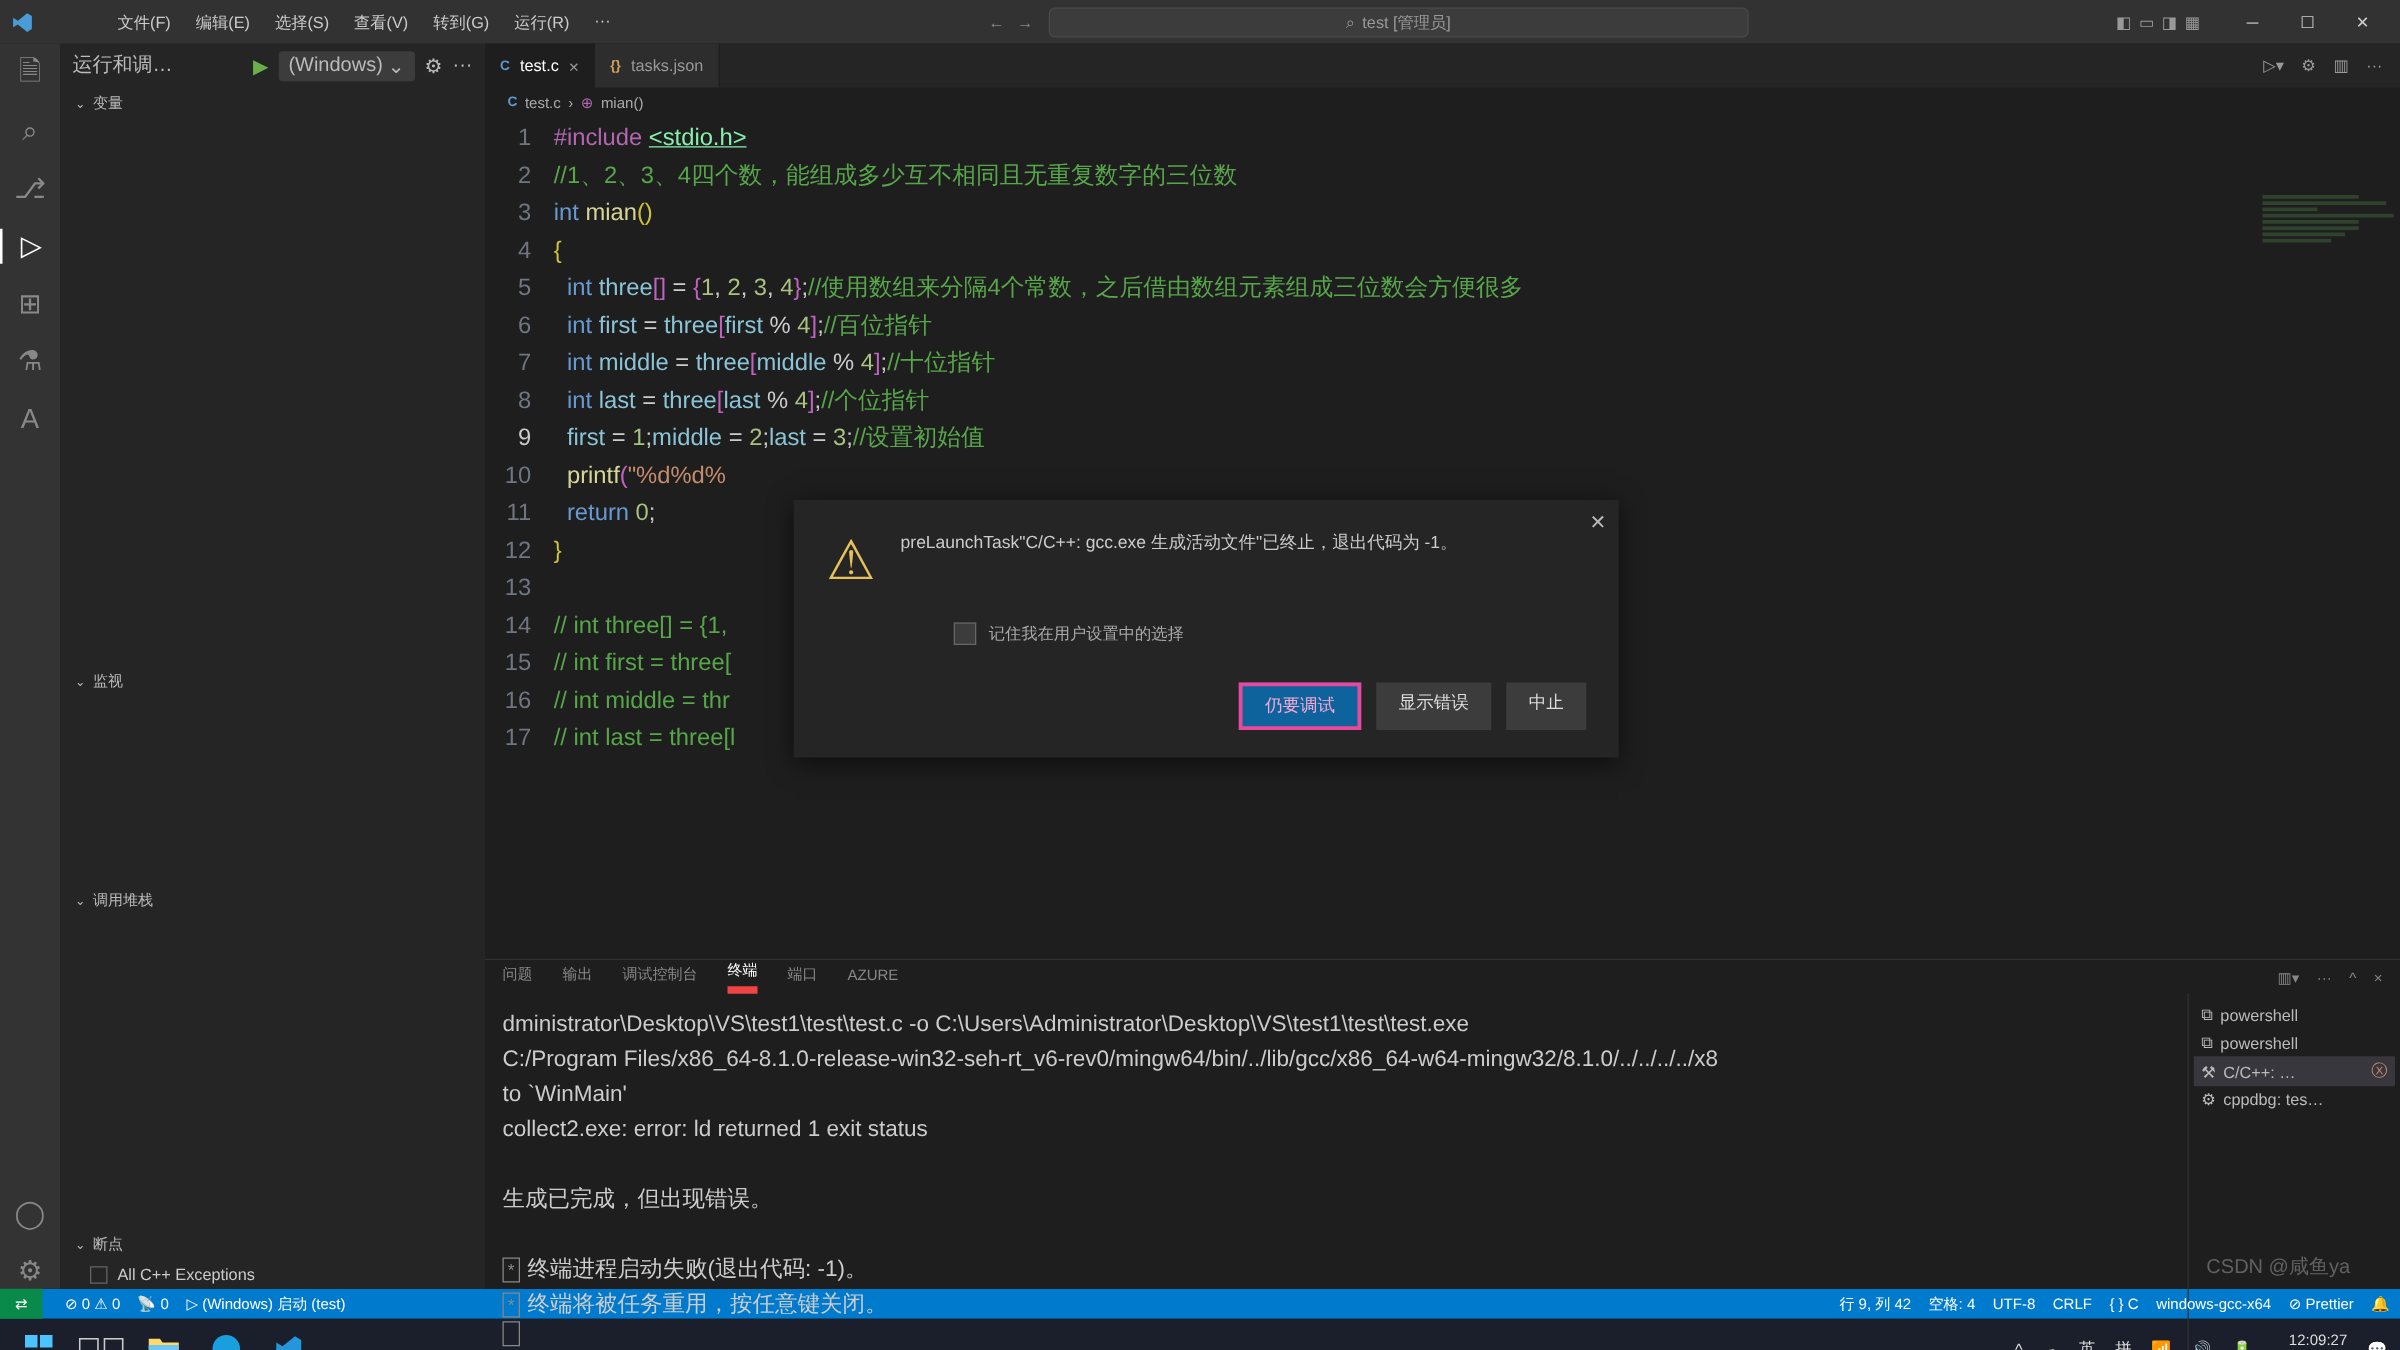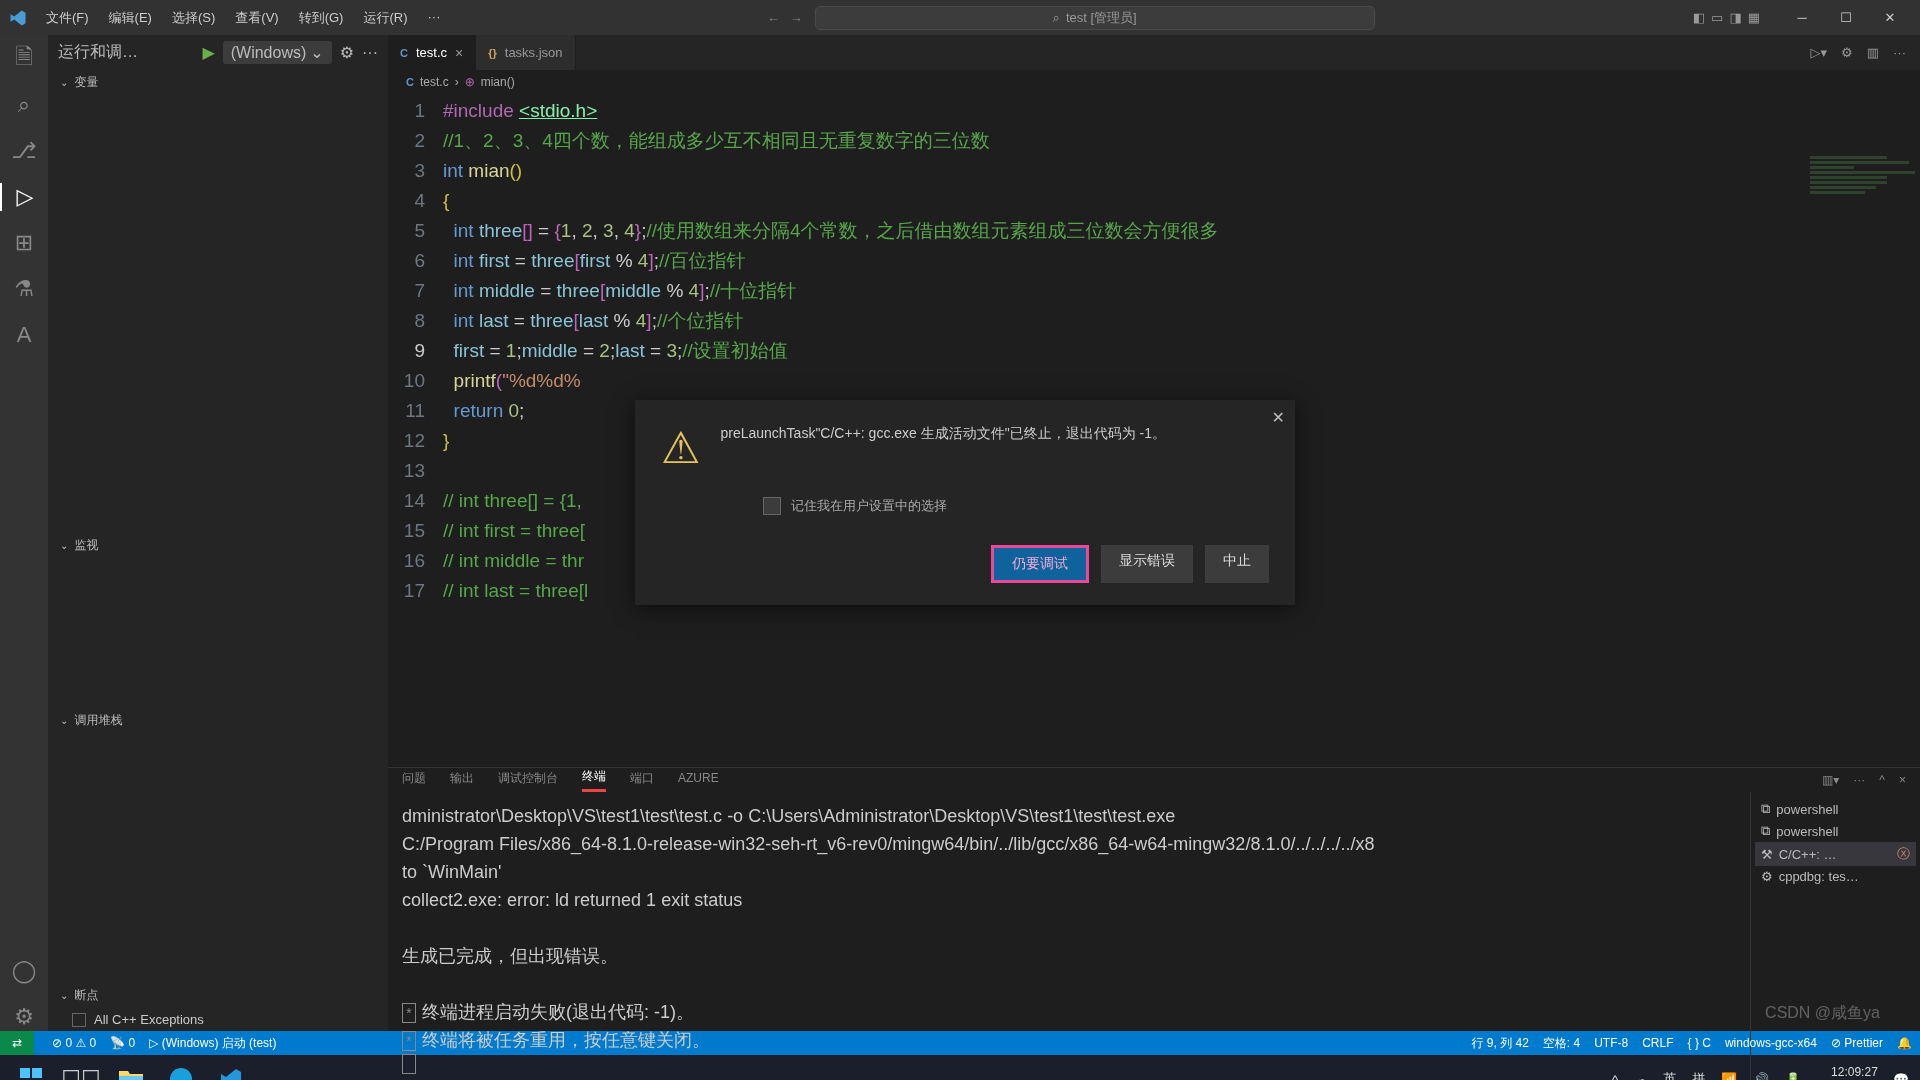--- a/index.html
+++ b/index.html
@@ -1,17 +1,17 @@
 <!DOCTYPE html>
 <html><head>
 <meta charset="utf-8">
 <style>
 *{box-sizing:border-box;margin:0;padding:0;font-family:"Segoe UI","Microsoft YaHei",sans-serif;}
 body{width:1920px;height:1080px;background:#1e1e1e;color:#ccc;overflow:hidden;font-size:13px;position:relative;}
-.titlebar{height:35px;background:#323233;display:flex;align-items:center;padding:0 8px;color:#ccc;}
+.titlebar{height:35px;background:#323233;display:flex;align-items:center;padding:0 8px;color:#ccc;gap:48px;}
 .titlebar .logo{width:20px;height:20px;margin-right:10px;display:flex;align-items:center;justify-content:center;}
 .titlebar .menus{display:flex;gap:4px;}
 .titlebar .menus span{padding:4px 8px;cursor:pointer;}
 .titlebar .center{flex:1;display:flex;align-items:center;justify-content:center;gap:12px;}
 .titlebar .nav-arrows{display:flex;gap:10px;color:#888;}
 .titlebar .search{width:560px;height:24px;background:#3c3c3c;border:1px solid #4a4a4a;border-radius:5px;display:flex;align-items:center;justify-content:center;color:#999;gap:6px;}
 .titlebar .winctl{display:flex;gap:0;align-items:center;}
 .titlebar .winctl .layout-icons{display:flex;gap:6px;margin-right:20px;color:#999;}
 .titlebar .winctl .sys{display:flex;}
 .titlebar .winctl .sys span{width:44px;height:34px;display:flex;align-items:center;justify-content:center;color:#ccc;}
@@ -52,21 +52,21 @@
 .c-var{color:#8ac4d6;}
 .c-num{color:#a9c181;}
 .c-str{color:#c58c6b;}
 .c-brace{color:#cfc13a;}
 .c-br2{color:#c063c0;}
 .minimap{position:absolute;top:60px;right:4px;width:110px;height:120px;background:linear-gradient(#1e1e1e,#1e1e1e);opacity:0.6;}
 .minimap .ml{height:3px;margin:2px 4px;background:#3a5a3a;width:70%;}
 .panel{height:264px;background:#1e1e1e;border-top:1px solid #333;display:flex;flex-direction:column;}
 .panel-tabs{height:32px;display:flex;align-items:center;padding:0 14px;gap:24px;color:#888;font-size:12px;}
 .panel-tabs .ptab{cursor:pointer;padding-bottom:4px;}
-.panel-tabs .ptab.active{color:#fff;border-bottom:3px solid #ef4444;font-family:Liberation Serif, serif;}
+.panel-tabs .ptab.active{color:#fff;border-bottom:6px solid #ef4444;font-family:Liberation Serif, serif;}
 .panel-tabs .pspacer{flex:1;}
 .panel-tabs .pactions{display:flex;gap:14px;align-items:center;}
 .panel-body{flex:1;display:flex;}
 .terminal{flex:1;padding:10px 14px;font-family:Consolas,"Courier New",monospace;font-size:18px;line-height:28px;color:#ccc;overflow:hidden;}
 .terminal .box{display:inline-block;width:14px;height:20px;border:1px solid #888;margin-right:6px;text-align:center;line-height:18px;font-size:14px;color:#888;}
 .term-sidebar{width:170px;border-left:1px solid #333;padding:6px 4px;font-size:13px;color:#bbb;}
 .term-item{display:flex;align-items:center;gap:6px;padding:3px 6px;white-space:nowrap;overflow:hidden;}
 .term-item.active{background:#37373d;}
 .term-item .ticon{font-size:13px;}
 .term-item .xc{margin-left:auto;color:#c98a6b;}

